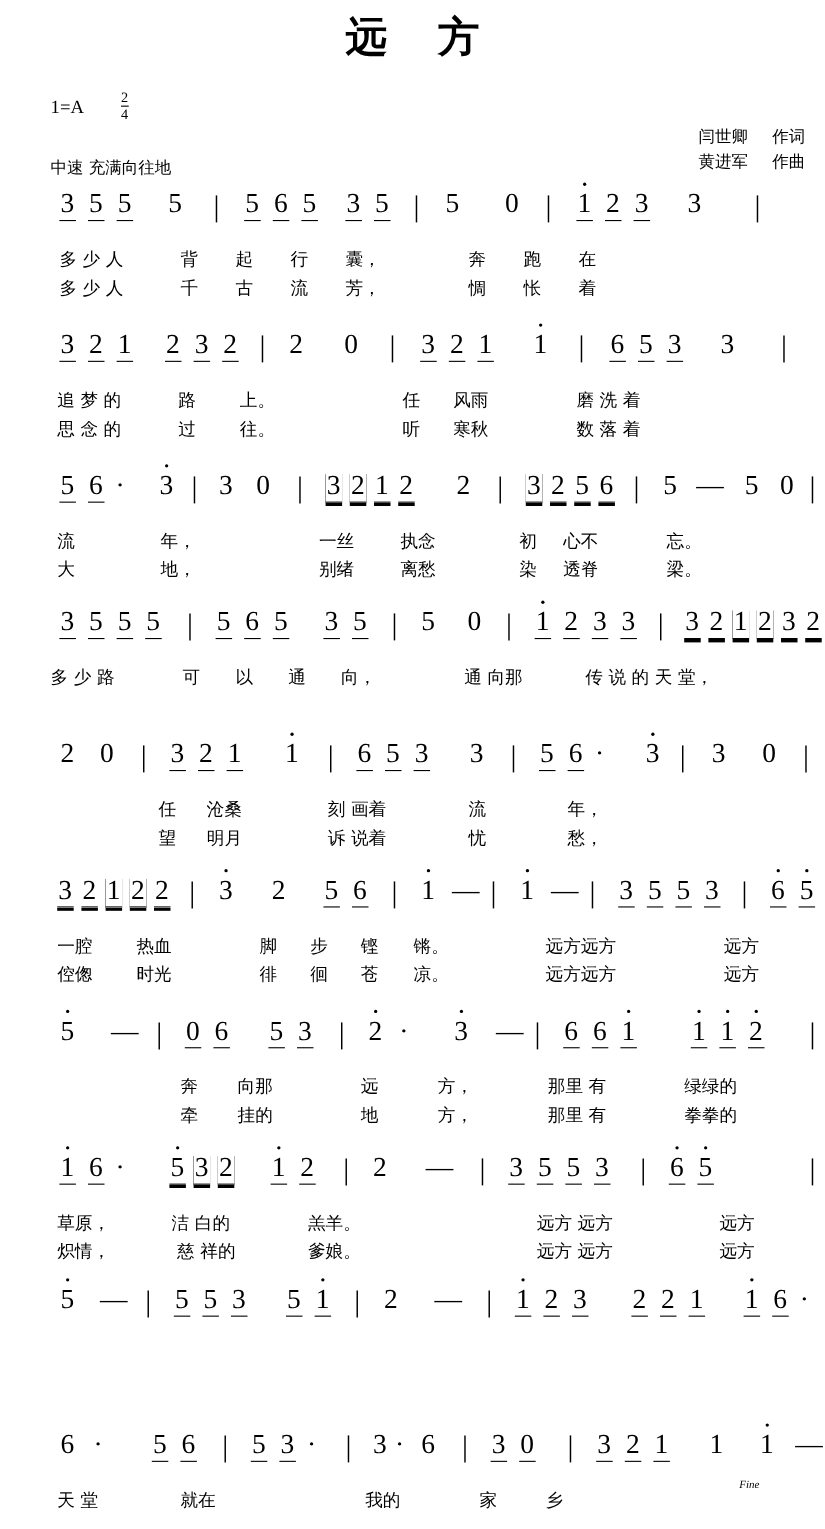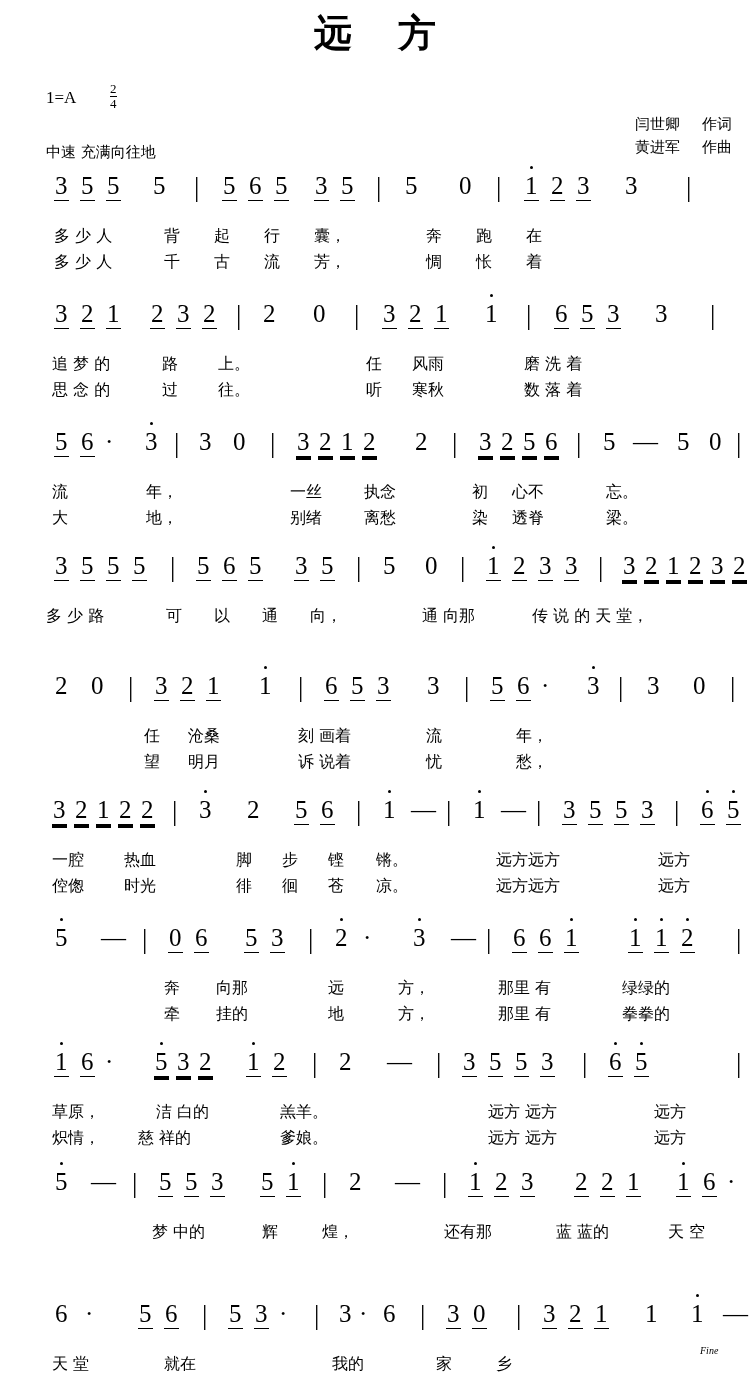--- a/index.html
+++ b/index.html
@@ -487,21 +487,21 @@
         </div>
         <div class="lyrics">
           <span class="w" style="left: 6px;">草原，</span>
           <span class="w" style="left: 110px;">洁 白的</span>
           <span class="w" style="left: 234px;">羔羊。</span>
           <span class="w" style="left: 442px;">远方 远方</span>
           <span class="w" style="left: 608px;">远方</span>
         </div>
         <div class="lyrics">
           <span class="w" style="left: 6px;">炽情，</span>
-          <span class="w" style="left: 92px;">慈 祥的</span>
+          <span class="w" style="left: 115px;">慈 祥的</span>
           <span class="w" style="left: 234px;">爹娘。</span>
           <span class="w" style="left: 442px;">远方 远方</span>
           <span class="w" style="left: 608px;">远方</span>
         </div>
       </div>
       <div class="system" style="top: 1168px;">
         <div class="notes">
           <span class="cell" style="left: 8px;"><span class="dg oh">5</span></span>
           <span class="cell" style="left: 44px;"><span class="dg">—</span></span>
           <span class="bar" style="left: 86px;">|</span>
@@ -516,28 +516,20 @@
           <span class="bar" style="left: 396px;">|</span>
           <span class="cell" style="left: 422px;"><span class="dg u1 oh">1</span></span>
           <span class="cell" style="left: 448px;"><span class="dg u1">2</span></span>
           <span class="cell" style="left: 474px;"><span class="dg u1">3</span></span>
           <span class="cell" style="left: 528px;"><span class="dg u1">2</span></span>
           <span class="cell" style="left: 554px;"><span class="dg u1">2</span></span>
           <span class="cell" style="left: 580px;"><span class="dg u1">1</span></span>
           <span class="cell" style="left: 630px;"><span class="dg u1 oh">1</span></span>
           <span class="cell" style="left: 656px;"><span class="dg u1">6</span></span>
           <span class="cell" style="left: 680px;"><span class="dg">·</span></span>
-        </div>
-        <div class="lyrics">
-          <span class="w" style="left: 106px;">梦 中的</span>
-          <span class="w" style="left: 216px;">辉</span>
-          <span class="w" style="left: 276px;">煌，</span>
-          <span class="w" style="left: 398px;">还有那</span>
-          <span class="w" style="left: 510px;">蓝 蓝的</span>
-          <span class="w" style="left: 622px;">天 空</span>
         </div>
       </div>
       <div class="system" style="top: 1300px;">
         <div class="notes">
           <span class="cell" style="left: 8px;"><span class="dg">6</span></span>
           <span class="cell" style="left: 38px;"><span class="dg">·</span></span>
           <span class="cell" style="left: 92px;"><span class="dg u1">5</span></span>
           <span class="cell" style="left: 118px;"><span class="dg u1">6</span></span>
           <span class="bar" style="left: 156px;">|</span>
           <span class="cell" style="left: 182px;"><span class="dg u1">5</span></span>
@@ -561,14 +553,14 @@
         <div class="lyrics">
           <span class="w" style="left: 6px;">天 堂</span>
           <span class="w" style="left: 118px;">就在</span>
           <span class="w" style="left: 286px;">我的</span>
           <span class="w" style="left: 390px;">家</span>
           <span class="w" style="left: 450px;">乡</span>
         </div>
       </div>
     </div>
 
-  <div class="fine" style="top:1345px; left:700px;font-style:italic;">Fine</div>
+  <div class="fine" style="top:1345px; left:672px;font-style:italic;">Fine</div>
 </div>
 
 </body></html>

